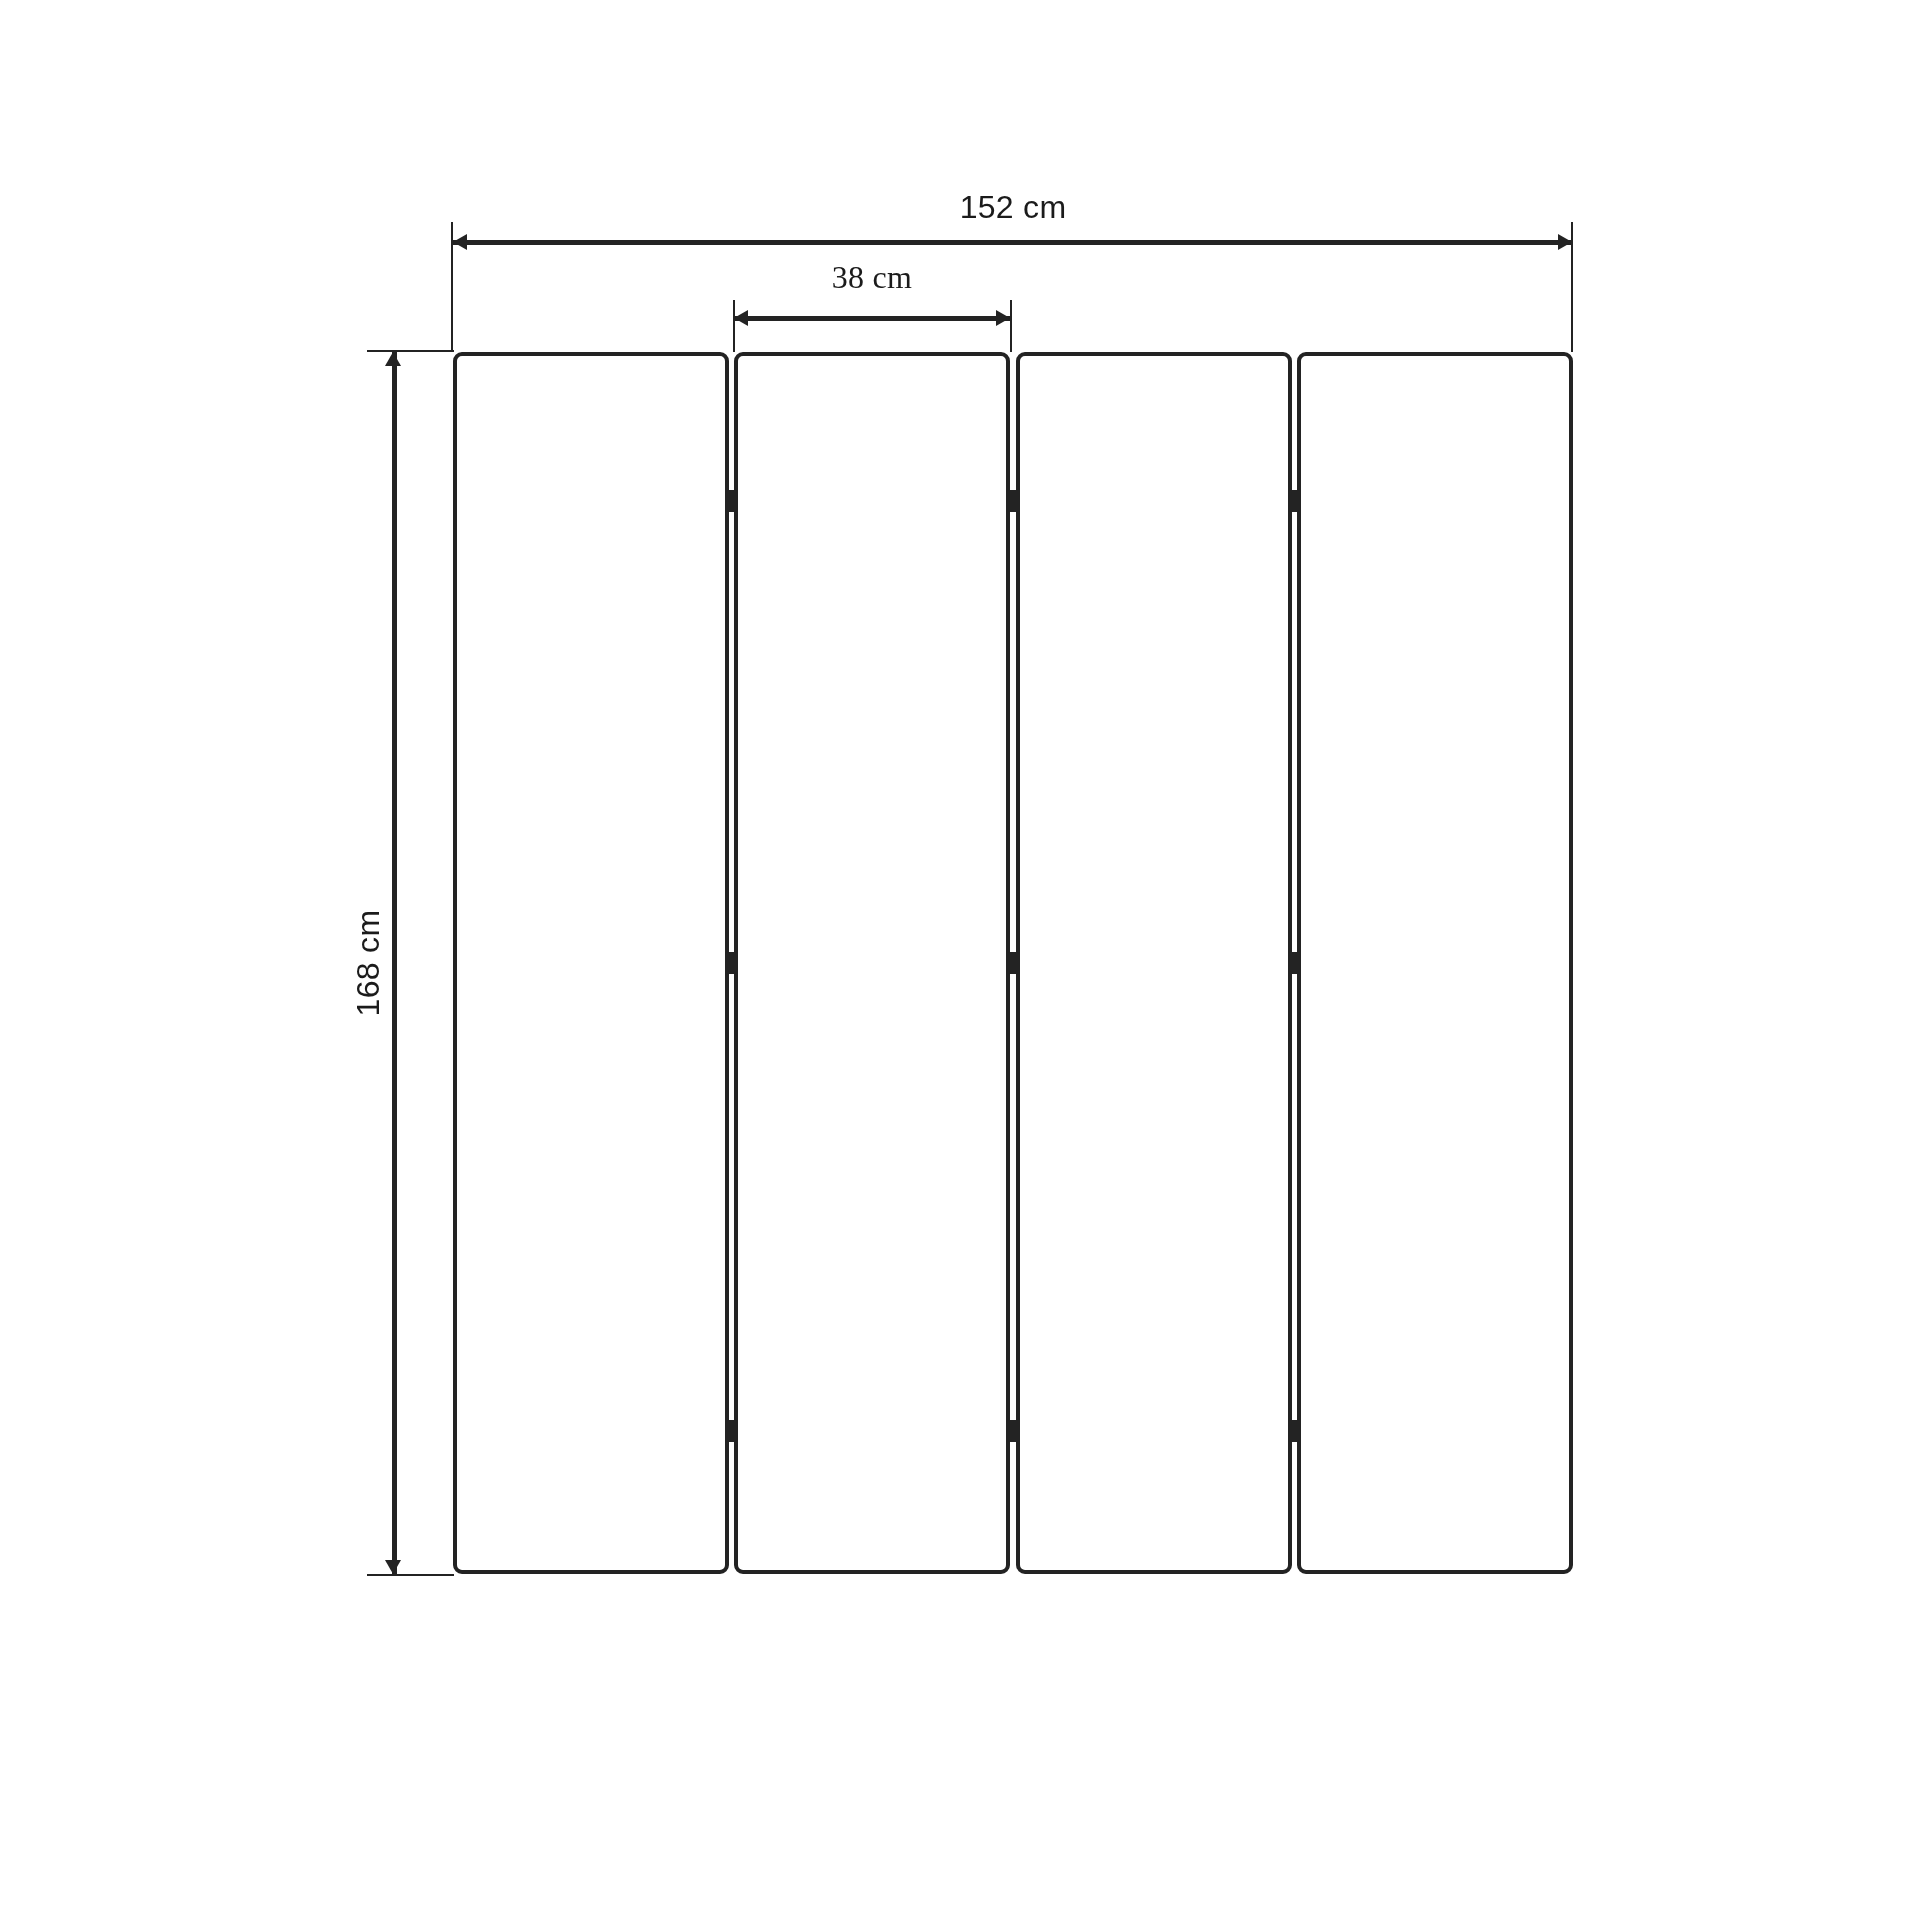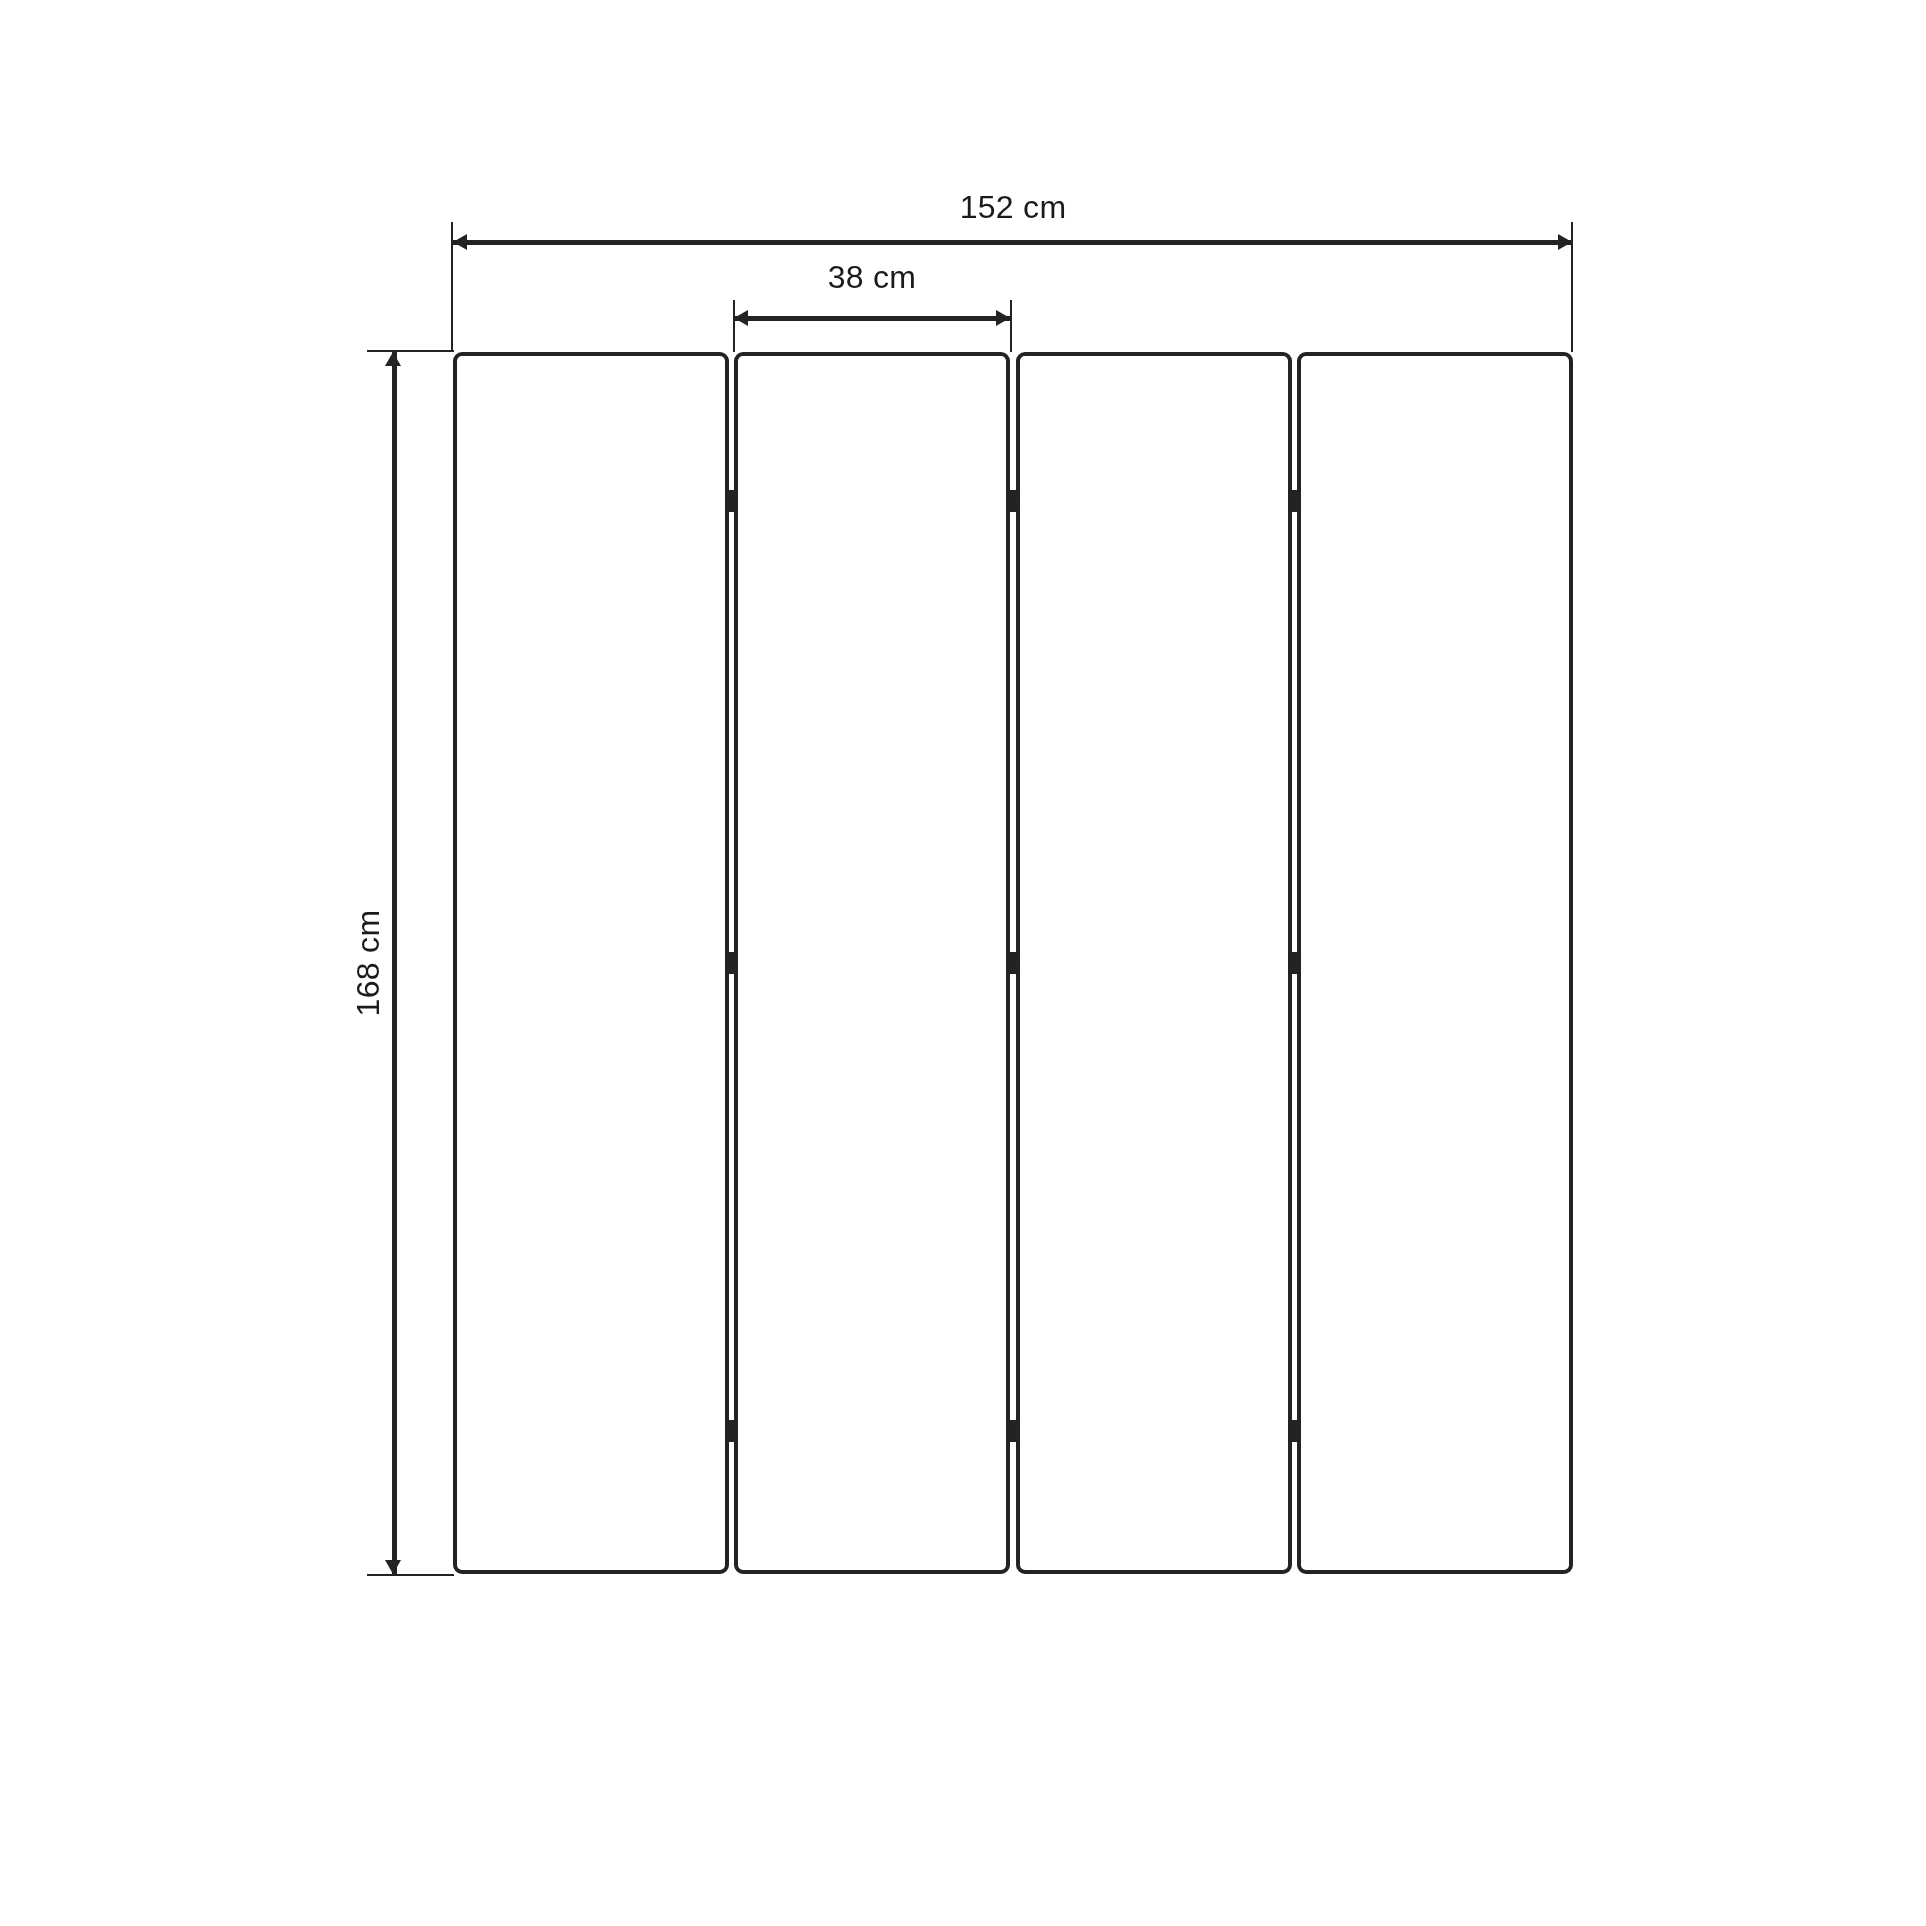--- a/index.html
+++ b/index.html
@@ -77,21 +77,21 @@
   <div class="hinge" style="left:1289px; top:952px;"></div>
   <div class="hinge" style="left:1289px; top:1420px;"></div>
 
   <div class="dim-label" style="left:453px; top:189px; width:1120px;">152 cm</div>
   <div class="extline" style="left:451px; top:222px; width:1.9px; height:130px;"></div>
   <div class="extline" style="left:1571px; top:222px; width:1.9px; height:130px;"></div>
   <div class="dimline" style="left:453px; top:240px; width:1120px; height:4.5px;"></div>
   <div class="arrow arrow-left" style="left:453px; top:234px;"></div>
   <div class="arrow arrow-right" style="left:1558px; top:234px;"></div>
 
-  <div class="dim-label" style="left:734px; top:259px; width:276px;">38 cm</div>
+  <div class="dim-label" style="left:734px; top:259px; width:276px;font-family:Liberation Serif, serif;">38 cm</div>
   <div class="extline" style="left:733px; top:300px; width:1.9px; height:52px;"></div>
   <div class="extline" style="left:1010px; top:300px; width:1.9px; height:52px;"></div>
   <div class="dimline" style="left:734px; top:316px; width:276px; height:4.5px;"></div>
   <div class="arrow arrow-left" style="left:734px; top:310px;"></div>
   <div class="arrow arrow-right" style="left:996px; top:310px;"></div>
 
   <div class="dim-label vertical" style="left:278px; top:945px; width:180px; height:36px;">168 cm</div>
   <div class="extline" style="left:367px; top:350px; width:87px; height:1.9px;"></div>
   <div class="extline" style="left:367px; top:1574px; width:87px; height:1.9px;"></div>
   <div class="dimline" style="left:392px; top:352px; width:4.5px; height:1222px;"></div>

